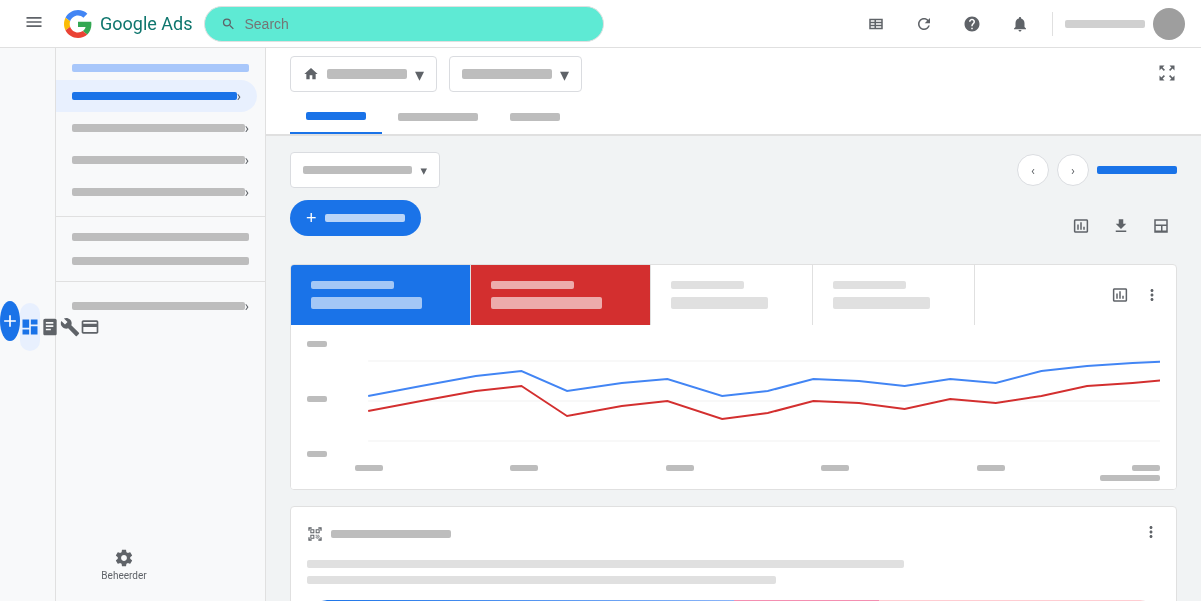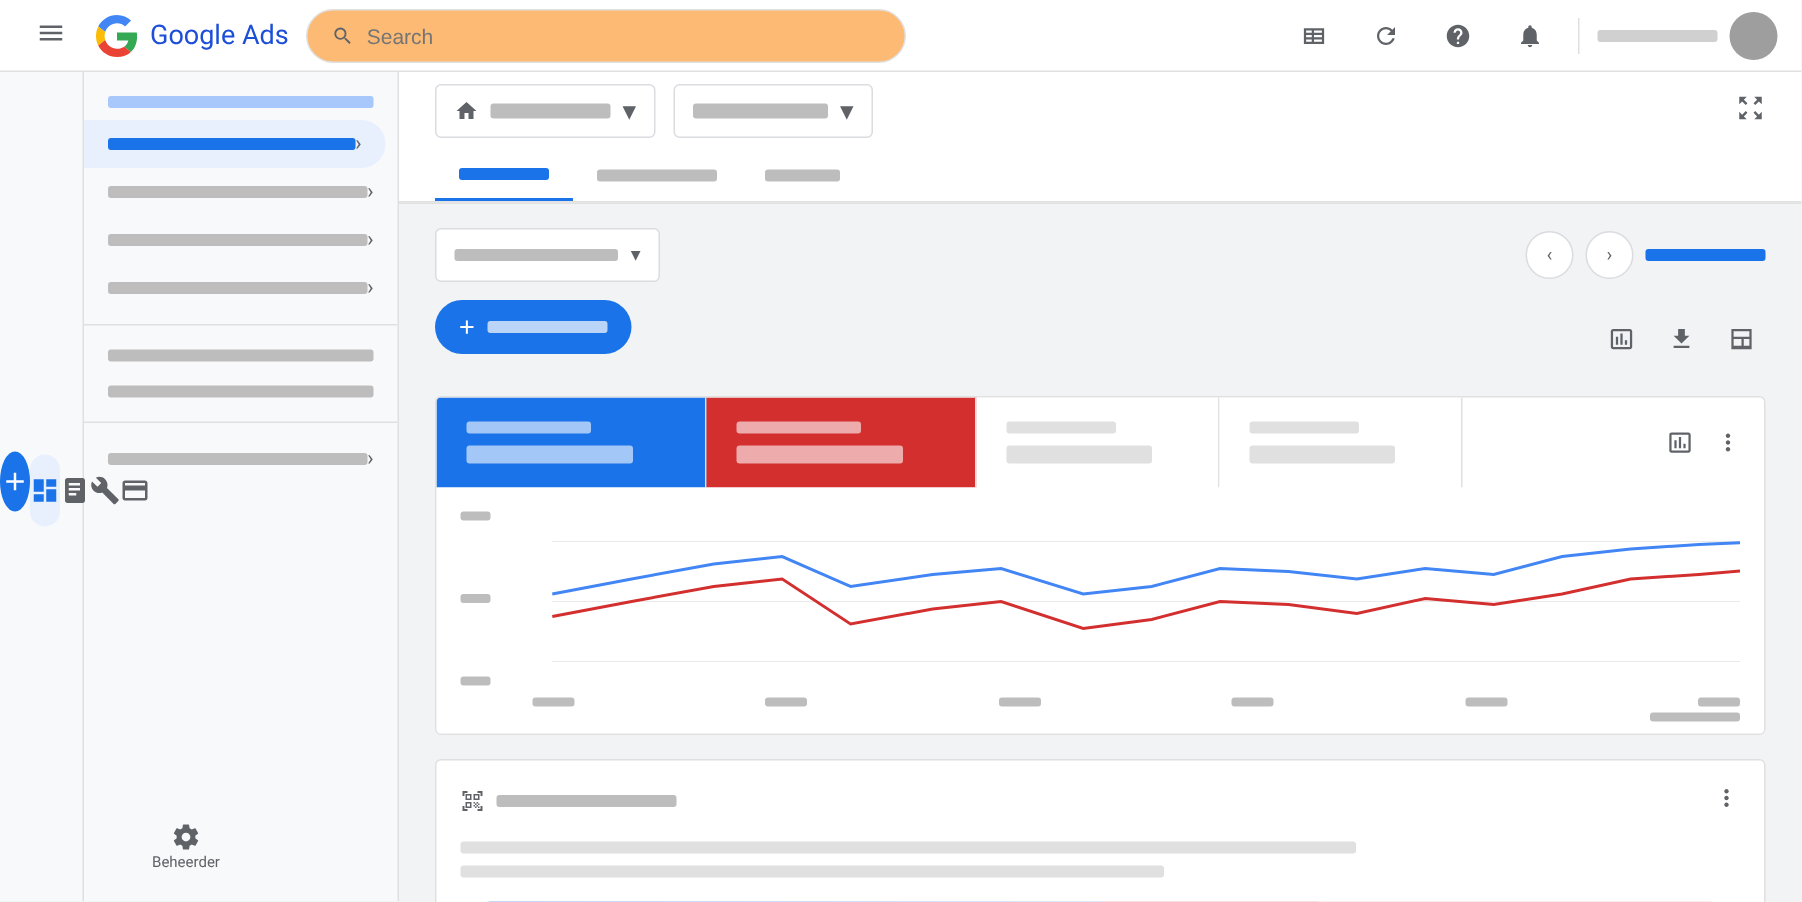--- a/index.html
+++ b/index.html
@@ -11,22 +11,22 @@
     .sidebar-item { width: 48px; height: 48px; display: flex; align-items: center; justify-content: center; border-radius: 24px; cursor: pointer; margin-bottom: 4px; position: relative; }
     .sidebar-item.active { background: #e8f0fe; }
     .sidebar-item svg { width: 20px; height: 20px; }
 
     
     .content { flex: 1; overflow-y: auto; padding: 0; }
 
     
     .menu-icon { cursor: pointer; padding: 8px; border-radius: 50%; }
     .logo-area { display: flex; align-items: center; gap: 8px; }
-    .logo-text { font-size: 18px; color: #1d4ed8; font-weight: 400; }
-    .search-bar { flex: 1; max-width: 400px; height: 36px; border: 1px solid #e0e0e0; border-radius: 24px; background: #fdba74; display: flex; align-items: center; padding: 0 16px; gap: 8px; }
+    .logo-text { font-size: 18px; color: #0f766e; font-weight: 400; }
+    .search-bar { flex: 1; max-width: 400px; height: 36px; border: 1px solid #e0e0e0; border-radius: 24px; background: #5eead4; display: flex; align-items: center; padding: 0 16px; gap: 8px; }
     .search-input { border: none; background: transparent; outline: none; font-size: 14px; color: #5f6368; width: 100%; }
     .top-bar-right { margin-left: auto; display: flex; align-items: center; gap: 8px; }
     .icon-btn { width: 40px; height: 40px; display: flex; align-items: center; justify-content: center; border-radius: 50%; cursor: pointer; color: #5f6368; }
     .separator { width: 1px; height: 24px; background: #e0e0e0; margin: 0 4px; }
     .avatar { width: 32px; height: 32px; background: #9e9e9e; border-radius: 50%; }
 
     
     .sub-header { background: #fff; border-bottom: 1px solid #e0e0e0; }
     .sub-header-top { display: flex; align-items: center; padding: 8px 24px; gap: 12px; }
     .dropdown-btn { height: 36px; border: 1px solid #dadce0; border-radius: 4px; background: #fff; display: flex; align-items: center; padding: 0 12px; gap: 8px; cursor: pointer; font-size: 13px; color: #3c4043; min-width: 120px; }

